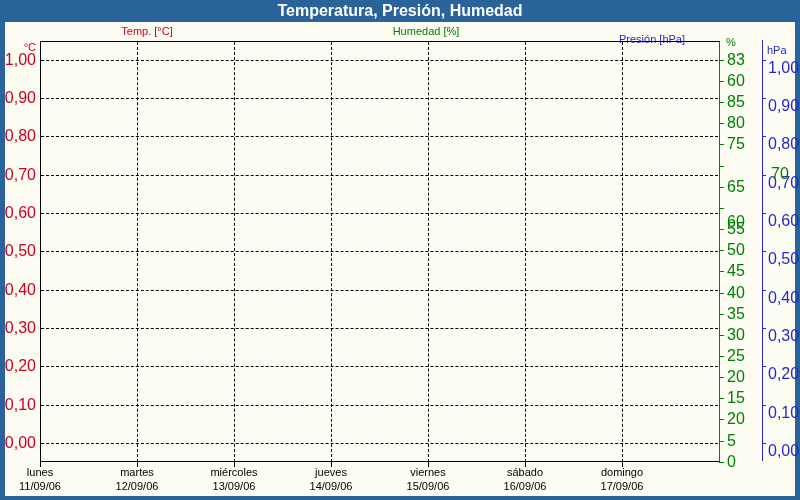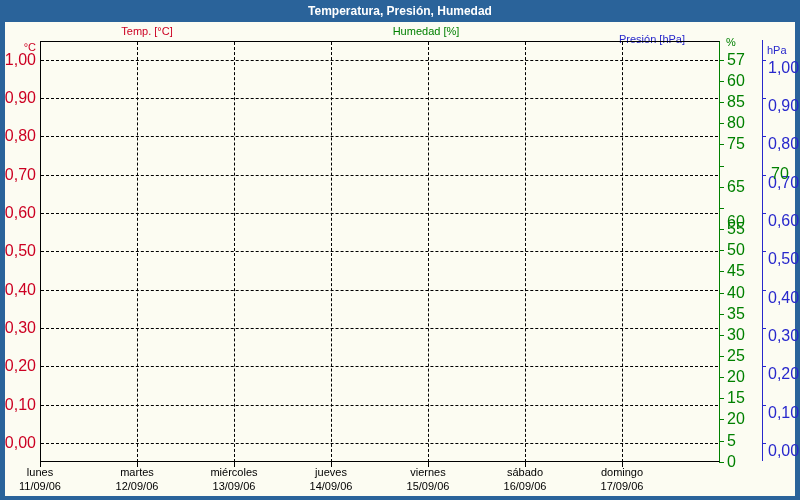--- a/index.html
+++ b/index.html
@@ -6,21 +6,21 @@
   #win{
     position:relative;width:800px;height:500px;overflow:hidden;
     background:var(--bg,#fcfcf2);
     font-family:"Liberation Sans",sans-serif;
     -webkit-font-smoothing:antialiased;
   }
   .borderpiece{position:absolute;background:var(--frame,#2a639a);}
   #titlebar{
     position:absolute;left:0;top:0;width:800px;height:22px;
     background:var(--frame,#2a639a);color:#ffffff;
-    font-weight:bold;font-size:12px;line-height:22px;text-align:center;
+    font-weight:bold;font-size:16px;line-height:22px;text-align:center;
   }
   .legend-item{
     position:absolute;top:25px;font-size:11px;line-height:13px;
     white-space:nowrap;transform:translateX(-50%);
   }
   .red{color:var(--red,#cc0022);}
   .green{color:var(--green,#008000);}
   .blue{color:var(--blue,#2828cc);margin-top:8px;}
   #plot{
     position:absolute;left:40px;top:41px;width:680px;height:421px;
@@ -105,21 +105,21 @@
       <div class="ylab blue bluelab" style="top: 283px;">0,40</div>
       <div class="btick" style="top: 328px;"></div>
       <div class="ylab blue bluelab" style="top: 321px;">0,30</div>
       <div class="btick" style="top: 366px;"></div>
       <div class="ylab blue bluelab" style="top: 359px;">0,20</div>
       <div class="btick" style="top: 405px;"></div>
       <div class="ylab blue bluelab" style="top: 398px;">0,10</div>
       <div class="btick" style="top: 443px;"></div>
       <div class="ylab blue bluelab" style="top: 436px;">0,00</div>
       <div class="gtick" style="top: 60px;"></div>
-      <div class="ylab green greenlab" style="top: 53px;">57</div>
+      <div class="ylab green greenlab" style="top: 53px;">83</div>
       <div class="gtick" style="top: 81px;"></div>
       <div class="ylab green greenlab" style="top: 74px;">60</div>
       <div class="gtick" style="top: 102px;"></div>
       <div class="ylab green greenlab" style="top: 95px;">85</div>
       <div class="gtick" style="top: 123px;"></div>
       <div class="ylab green greenlab" style="top: 116px;">80</div>
       <div class="gtick" style="top: 144px;"></div>
       <div class="ylab green greenlab" style="top: 137px;">75</div>
       <div class="gtick" style="top: 166px;"></div>
       <div class="ylab green greenlab" style="top: 167px; margin-left: 44px;">70</div>

